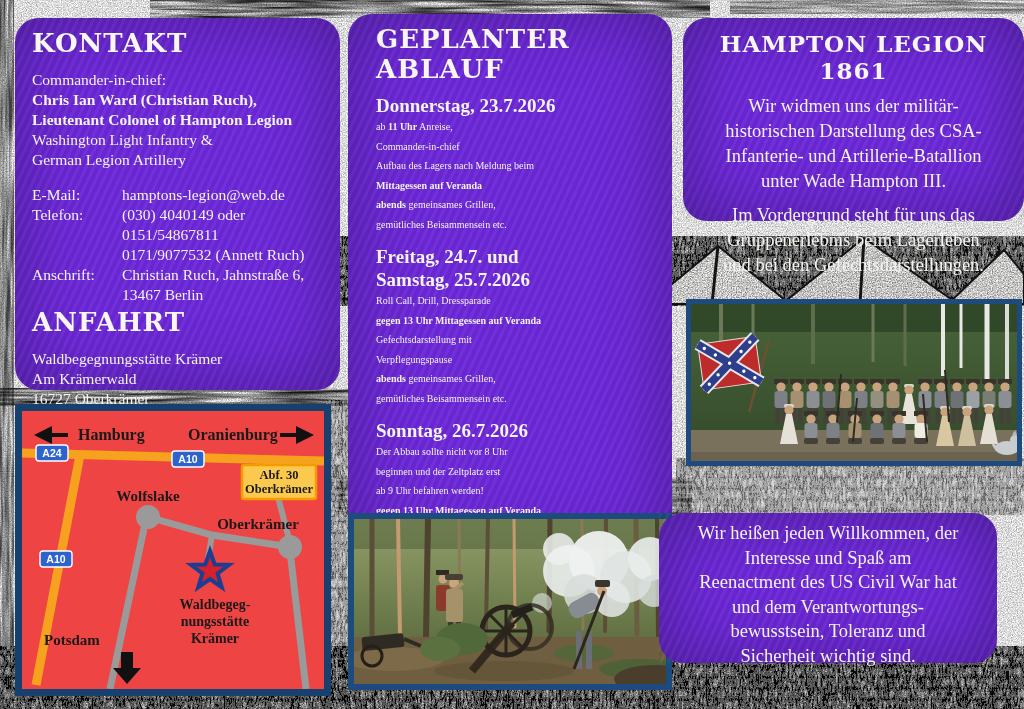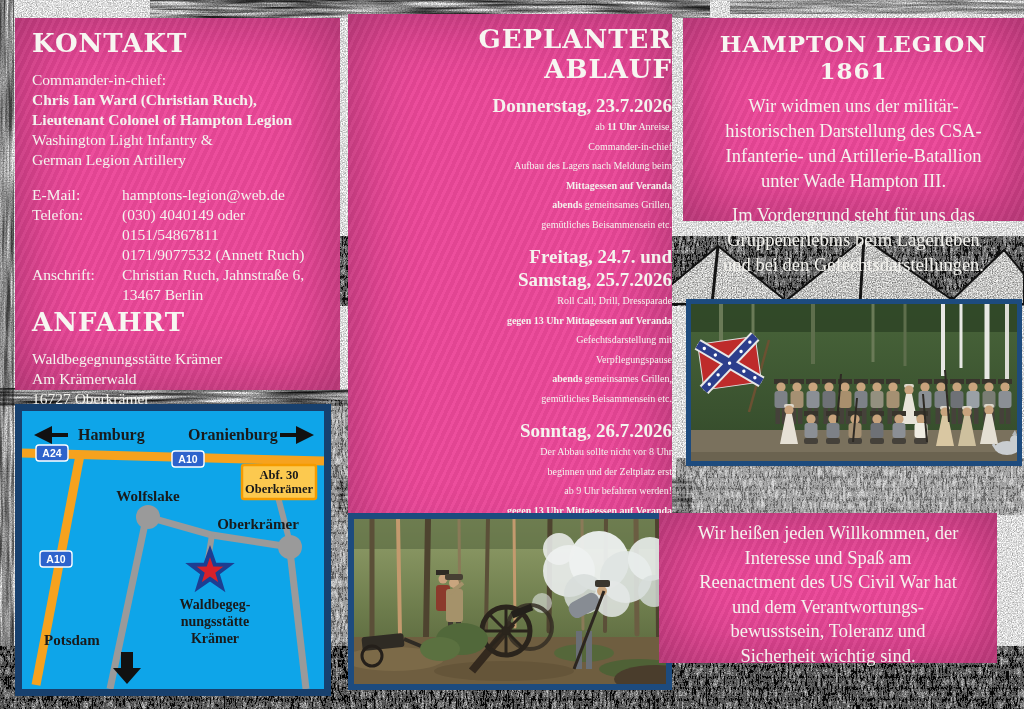--- a/index.html
+++ b/index.html
@@ -4,22 +4,23 @@
 <style>
   html,body { margin:0; padding:0; background:#fff; }
   .page {
     position:relative; width:1024px; height:709px; overflow:hidden;
     background:#ffffff;
     font-family:"Liberation Serif", serif;
   }
   .bg-texture { position:absolute; left:0; top:0; z-index:1; }
   .bluebox {
     position:absolute; z-index:2;
-    background:#ec4899; color:#f4f3ee;
+    background:#6d28d9; color:#f4f3ee;
     box-shadow: inset 0 0 70px rgba(0,0,0,0.30);
+    border-radius: 24px;
   }
   .bluebox::after{
     content:""; position:absolute; inset:0; pointer-events:none;
     background:
       repeating-linear-gradient(115deg, rgba(255,255,255,0.035) 0 3px, rgba(0,0,0,0.045) 3px 7px);
   }
   .bluebox > * { position:relative; z-index:1; }
   .stencil {
     font-family:"DejaVu Serif", serif;
     font-weight:bold; letter-spacing:1px; text-transform:uppercase;
@@ -31,25 +32,25 @@
   .cline  { font-size:15.5px; line-height:20px; }
   .b { font-weight:bold; }
   .contact-rows { margin-top:15px; font-size:15.5px; line-height:20px; }
   .crow { display:flex; }
   .crow .lbl { width:90px; flex:none; }
   .crow .val { white-space:pre-line; }
   .anfahrt-h { font-size:26px; margin:13px 0 9px; }
   .addr { font-size:15.5px; line-height:20px; white-space:pre-line; }
   
   .map-wrap { position:absolute; z-index:2; left:15px; top:404px; width:302px; height:278px;
-              border:7px solid #17406e; background:#0ea5e9; }
+              border:7px solid #17406e; background:#ef4444; }
   .map-wrap svg { display:block; }
   .map-label { font-family:"Liberation Serif", serif; font-weight:bold; fill:#1a1a1a; }
   
-  .box-schedule { left:348px; top:14px; width:324px; height:546px; padding:6px 0; box-sizing:border-box; text-align:right; }
+  .box-schedule { left:348px; top:14px; width:324px; height:546px; padding:6px 28px; box-sizing:border-box; text-align:left; }
   .box-schedule h2 { font-size:26px; margin:4px 0 10px; }
   .day-title { font-size:19px; font-weight:bold; line-height:23px; }
   .sl { font-size:10px; line-height:19.5px; }
   .dayblock { margin-top:11px; }
   .dayblock:first-of-type { margin-top:0; }
   
   .photo { position:absolute; z-index:2; border:6px solid #1d4b7e; background:#222; }
   .photo svg { display:block; }
   .photo-cannon { left:348px; top:513px; width:312px; height:165px; }
   .photo-group  { left:686px; top:299px; width:326px; height:157px; border-width:5px; }

